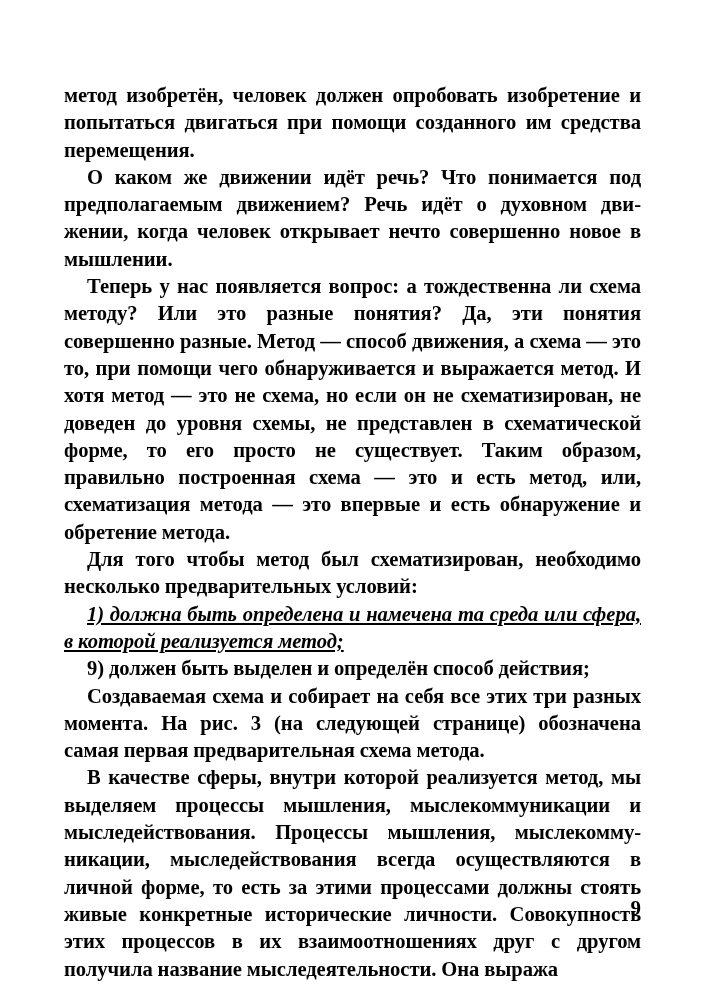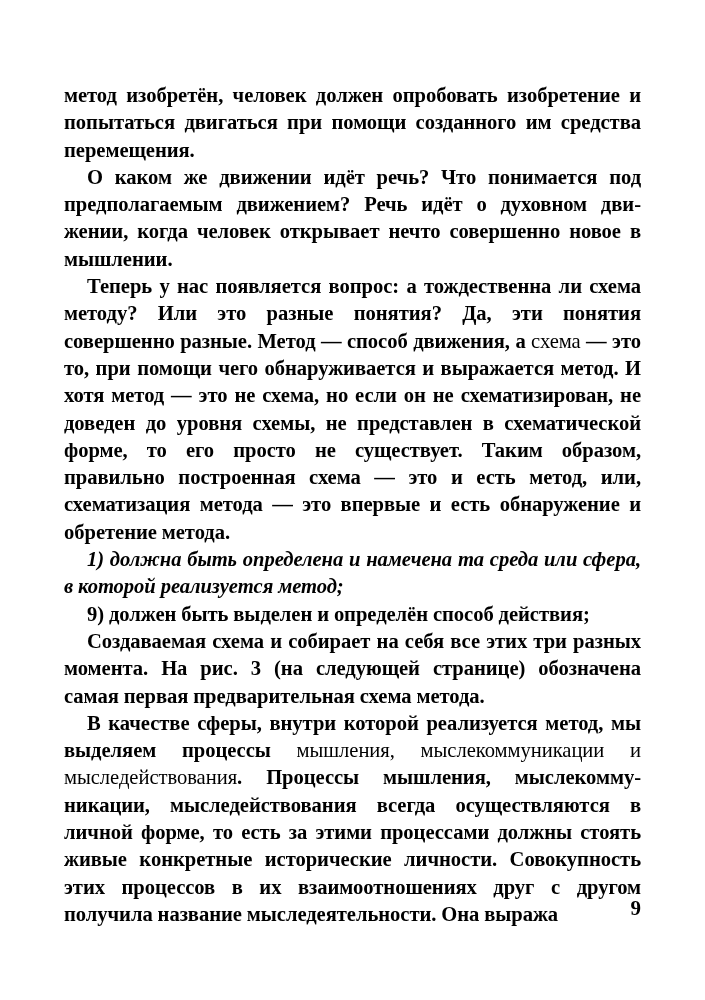--- a/index.html
+++ b/index.html
@@ -42,24 +42,25 @@
     hyphens: manual;
   }
 
   p.para.indent {
     text-indent: 23px;
   }
 
   p.para.italic {
     font-style: italic;
     font-weight: 700;
+    text-decoration: underline;
   }
 
   b.em {
-    font-weight: 400;
+    font-weight: 700;
   }
 
   .page-number {
     position: absolute;
     left: 0;
     top: 896px;
     width: 641px;
     text-align: right;
     font-size: 21px;
     font-weight: 900;
@@ -72,20 +73,21 @@
 <div class="page">
 
   <div class="text-block">
 
     <p class="para">метод изобретён, человек должен опробовать изобретение и попытаться двигаться при помощи созданного им сред­ства перемещения.</p>
 
     <p class="para indent">О каком же движении идёт речь? Что понимается под предполагаемым движением? Речь идёт о духовном дви­жении, когда человек открывает нечто совершенно новое в мышлении.</p>
 
     <p class="para indent"><span>Теперь у нас появляется вопрос: а тождественна ли схе­ма методу? Или это разные понятия? Да, эти понятия совершенно разные. Метод — способ движения, а </span><b class="em">схе­ма</b><span> — это то, при помощи чего обнаруживается и выра­жается метод. И хотя метод — это не схема, но если он не схематизирован, не доведен до уровня схемы, не пред­ставлен в схематической форме, то его просто не суще­ствует. Таким образом, правильно построенная схема — это и есть метод, или, схематизация метода — это впер­вые и есть обнаружение и обретение метода.</span></p>
 
+    <p class="para indent">Для того чтобы метод был схематизирован, необходимо несколько предварительных условий:</p>
 
     <p class="para indent italic">1) должна быть определена и намечена та среда или сфера, в которой реализуется метод;</p>
 
     <p class="para indent">9) должен быть выделен и определён способ действия;</p>
 
 
     <p class="para indent">Создаваемая схема и собирает на себя все этих три раз­ных момента. На рис. 3 (на следующей странице) обозначе­на самая первая предварительная схема метода.</p>
 
     <p class="para indent"><span>В качестве сферы, внутри которой реализуется метод, мы выделяем процессы </span><b class="em">мышления, мыслекоммуникации и мыследействования</b><span>. Процессы мышления, мыслекомму­никации, мыследействования всегда осуществляются в личной форме, то есть за этими процессами должны сто­ять живые конкретные исторические личности. Совокуп­ность этих процессов в их взаимоотношениях друг с дру­гом получила название мыследеятельности. Она выража­</span></p>
 

